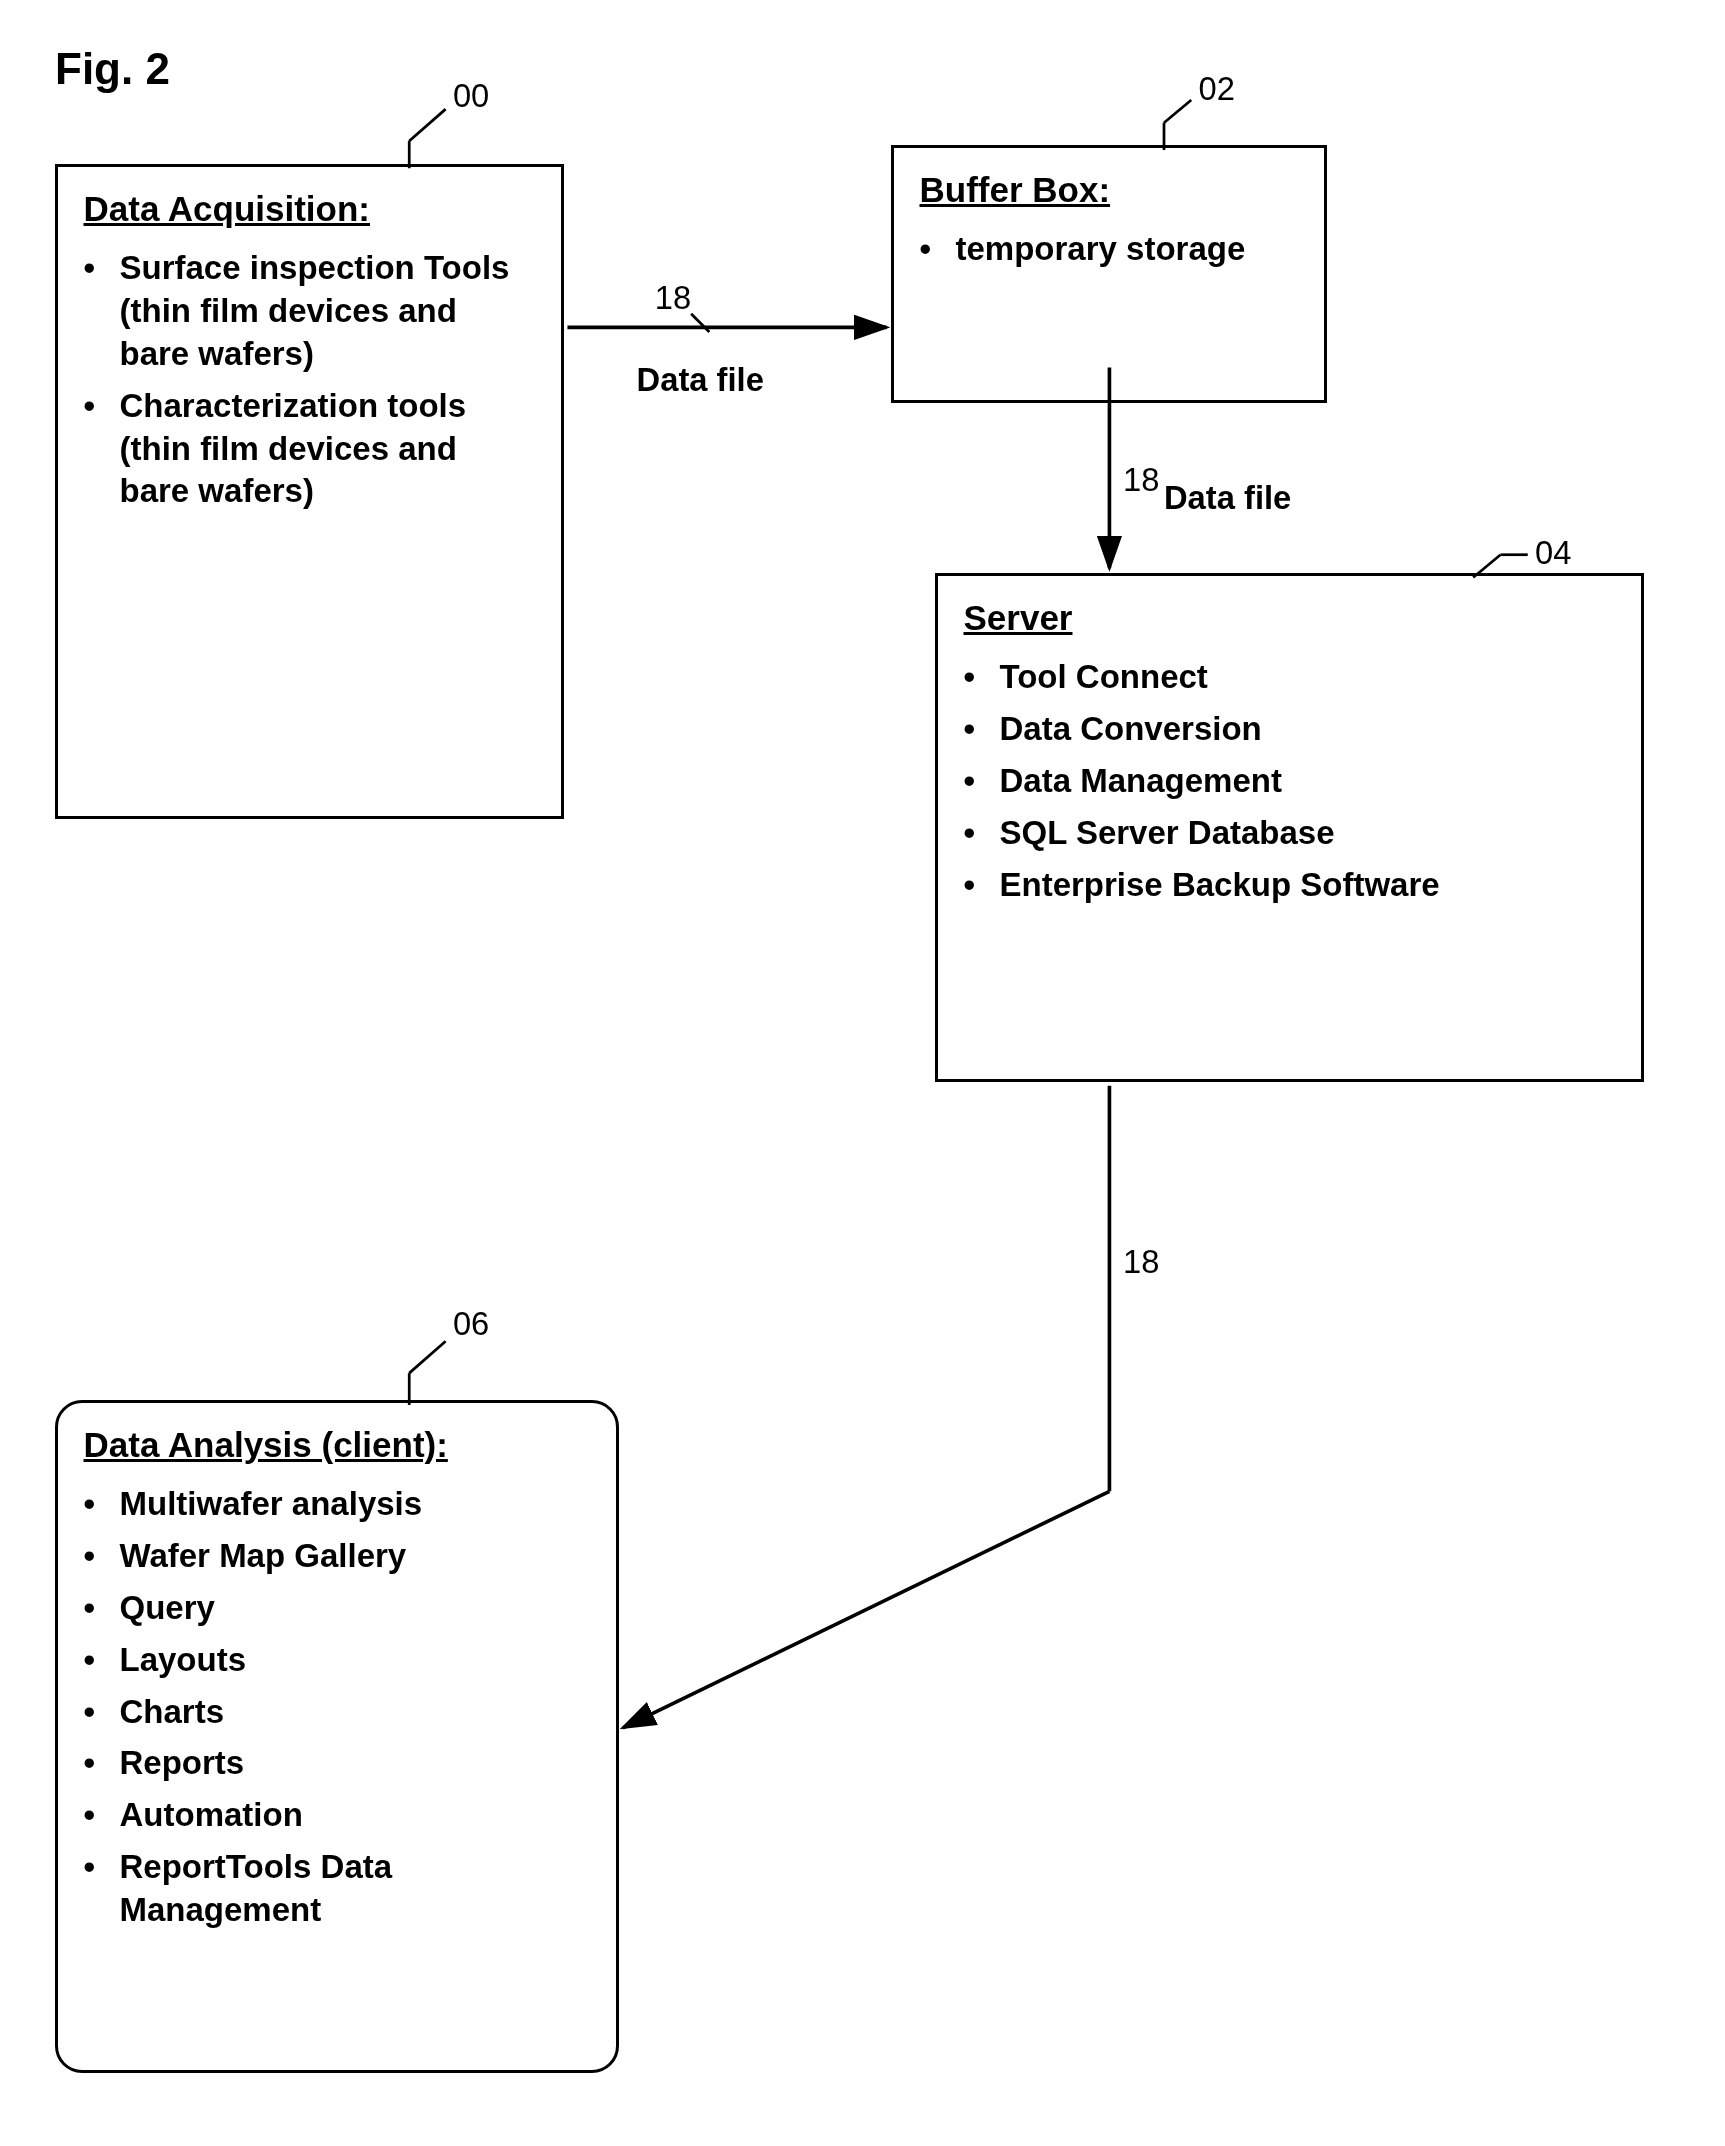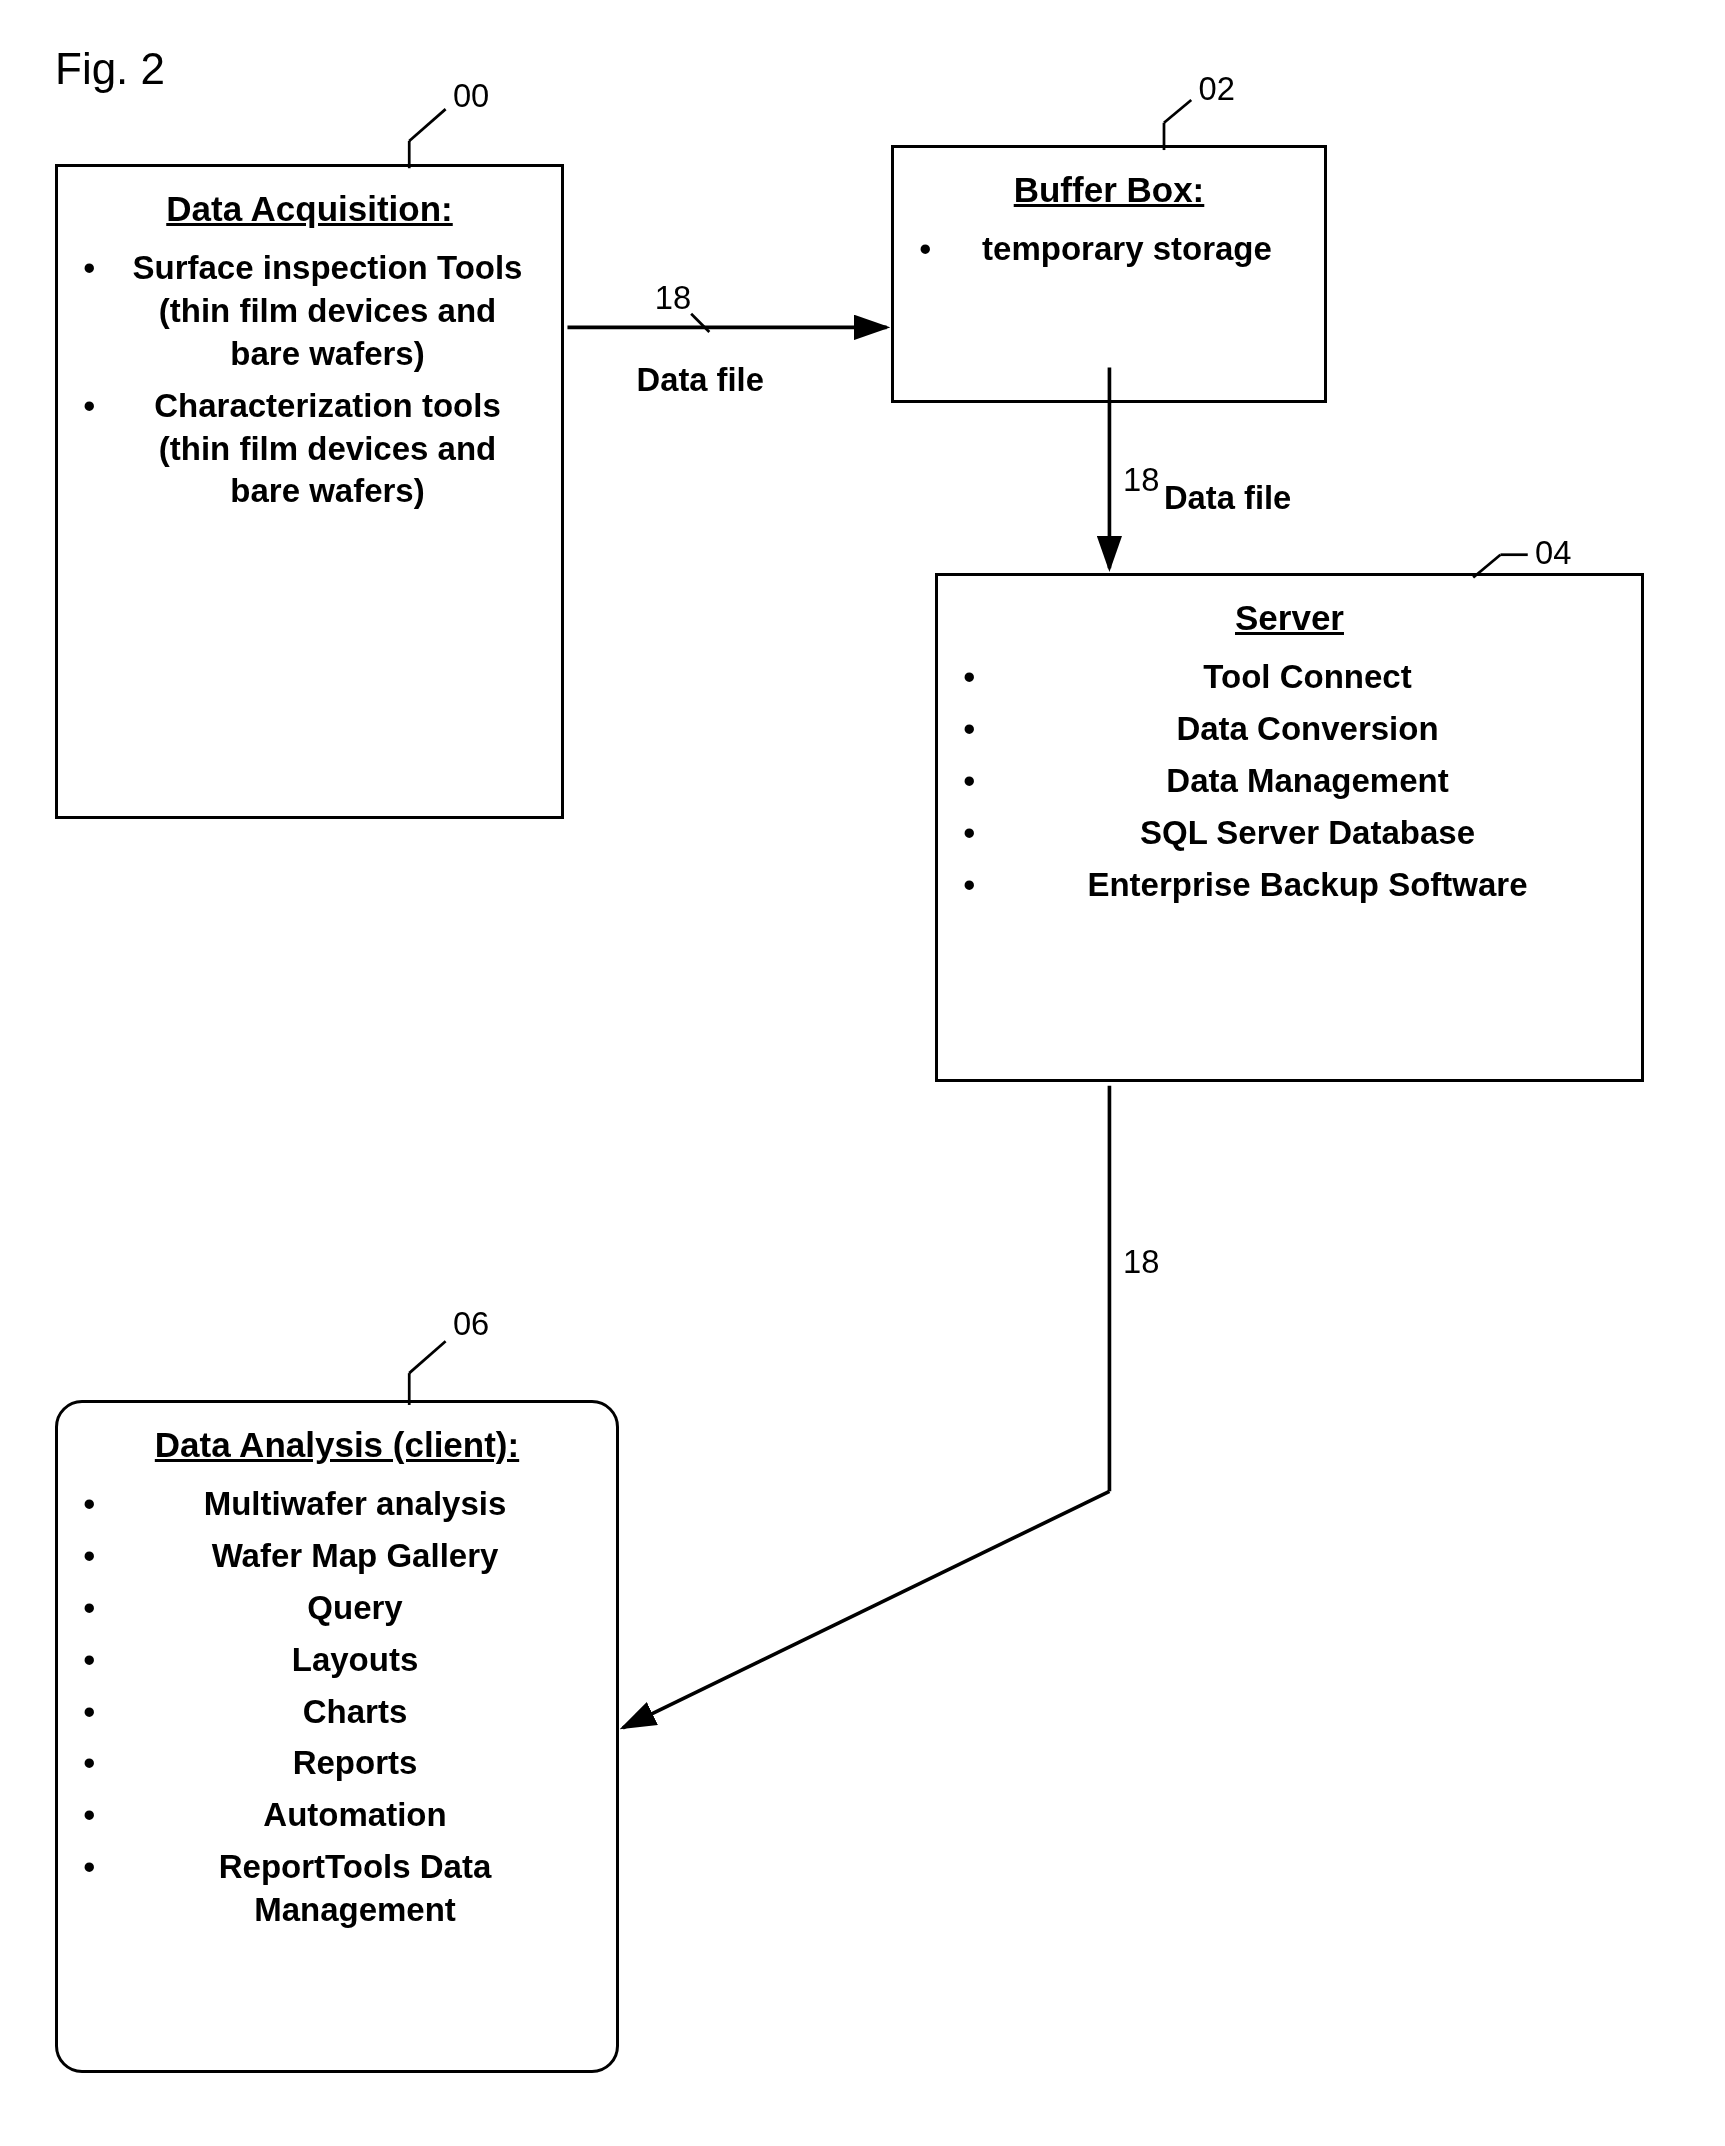--- a/index.html
+++ b/index.html
@@ -17,31 +17,30 @@
       width: 1726px;
       height: 2147px;
       background: #fff;
     }
 
     .fig-label {
       position: absolute;
       top: 44px;
       left: 55px;
       font-size: 44px;
-      font-weight: normal;
+      font-weight: bold;
       font-family: Arial, sans-serif;
     }
 
     
     .diagram-box {
       position: absolute;
       border: 3.6px solid #000;
       background: #fff;
       padding: 22px 25.5px;
-      text-align: center;
     }
 
     
     .box-acquisition {
       left: 55px;
       top: 164px;
       width: 509px;
       height: 655px;
     }
 

